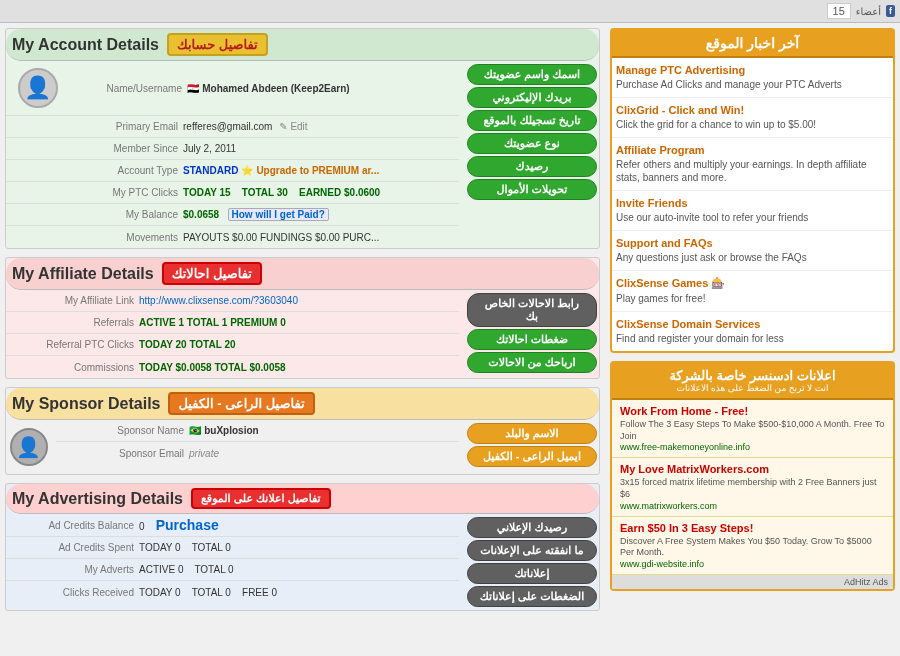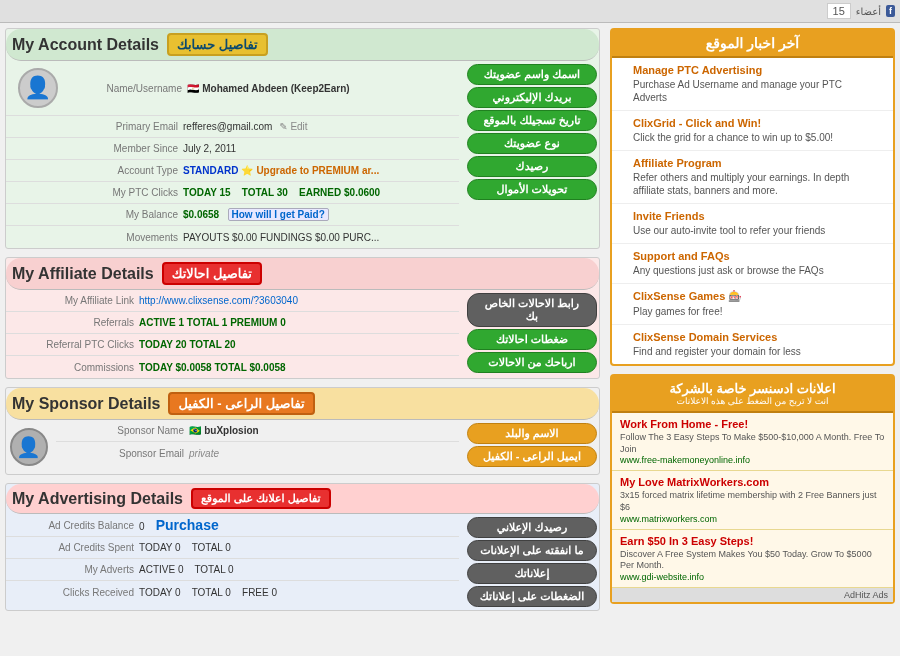--- a/index.html
+++ b/index.html
@@ -16,21 +16,21 @@
     .section-box.blue { background: #e8eef8; }
     .section-box.gray { background: #f0f0f0; }
     
     .section-header { display: flex; align-items: center; padding: 4px 6px; background: #d0e8d0; border-bottom: 1px solid #bbb; border-radius: 15px; }
     .section-header.pink { background: #f8d0d0; }
     .section-header.orange { background: #f8e0a0; }
     .section-header.pink2 { background: #ffd0d0; }
     
     .section-title { font-size: 16px; font-weight: bold; color: #333; }
     
-    .arabic-badge { background: #e8c030; border: 2px solid #c8a020; border-radius: 4px; padding: 2px 8px; font-size: 13px; font-weight: bold; color: #0c4a6e; margin-left: 8px; font-family: Arial, sans-serif; direction: rtl; }
+    .arabic-badge { background: #e8c030; border: 2px solid #c8a020; border-radius: 4px; padding: 2px 8px; font-size: 13px; font-weight: bold; color: #b91c1c; margin-left: 8px; font-family: Arial, sans-serif; direction: rtl; }
     .arabic-badge.red { background: #e83030; border-color: #c00; color: white; }
     .arabic-badge.orange { background: #e87820; border-color: #c06010; color: white; }
     
     
     .data-row { display: flex; align-items: center; padding: 3px 8px; border-bottom: 1px solid #ddd; min-height: 22px; }
     .data-row:last-child { border-bottom: none; }
     .data-label { color: #777; text-align: right; width: 120px; flex-shrink: 0; font-size: 10px; }
     .data-value { color: #333; flex: 1; padding-left: 5px; font-size: 10px; }
     .data-value a { color: #0066cc; text-decoration: none; }
     .data-value .edit-link { color: #888; font-size: 10px; margin-left: 4px; text-decoration: none; }
@@ -51,21 +51,21 @@
     
     
     .top-bar { display: flex; justify-content: flex-end; align-items: center; padding: 3px 5px; background: #e0e0e0; border-bottom: 1px solid #bbb; font-size: 10px; color: #555; text-align: right; }
     .top-bar .fb-area { display: flex; align-items: center; gap: 5px; }
     .fb-icon { background: #3b5998; color: white; font-size: 9px; padding: 1px 3px; border-radius: 2px; font-weight: bold; }
     .top-num { background: white; border: 1px solid #ccc; padding: 1px 5px; font-size: 11px; }
     
     
     .news-panel { background: white; border: 2px solid #e8a020; border-radius: 4px; margin-bottom: 8px; }
     .news-header { background: #e8a020; border-bottom: 2px solid #c08010; padding: 5px 8px; text-align: center; font-size: 14px; font-weight: bold; color: white; direction: rtl; font-family: Arial; }
-    .news-item { padding: 6px 21px; border-bottom: 1px solid #eee; }
+    .news-item { padding: 6px 4px; border-bottom: 1px solid #eee; }
     .news-item:last-child { border-bottom: none; }
     .news-item-title { color: #cc6600; font-size: 11px; font-weight: bold; margin-bottom: 2px; }
     .news-item-desc { color: #555; font-size: 10px; line-height: 1.3; }
     
     
     .ads-panel { background: #fff8e8; border: 2px solid #e8a020; border-radius: 4px; }
     .ads-header { background: #e8a020; border-bottom: 2px solid #c08010; padding: 5px 8px; }
     .ads-header-arabic { color: white; font-size: 13px; font-weight: bold; direction: rtl; text-align: center; }
     .ads-header-sub { color: white; font-size: 9px; direction: rtl; text-align: center; }
     .ad-item { padding: 5px 8px; border-bottom: 1px solid #e8d890; }
@@ -304,21 +304,21 @@
     </div>
 
   </div>
 
   <div class="right-panel">
 
     <div class="news-panel">
       <div class="news-header">آخر اخبار الموقع</div>
       <div class="news-item">
         <div class="news-item-title" style="cursor:pointer;">Manage PTC Advertising</div>
-        <div class="news-item-desc">Purchase Ad Username and manage your PTC Adverts</div>
+        <div class="news-item-desc">Purchase Ad Clicks and manage your PTC Adverts</div>
       </div>
       <div class="news-item">
         <div class="news-item-title" style="cursor:pointer;">ClixGrid - Click and Win!</div>
         <div class="news-item-desc">Click the grid for a chance to win up to $5.00!</div>
       </div>
       <div class="news-item">
         <div class="news-item-title" style="cursor:pointer;">Affiliate Program</div>
         <div class="news-item-desc">Refer others and multiply your earnings. In depth affiliate stats, banners and more.</div>
       </div>
       <div class="news-item">

